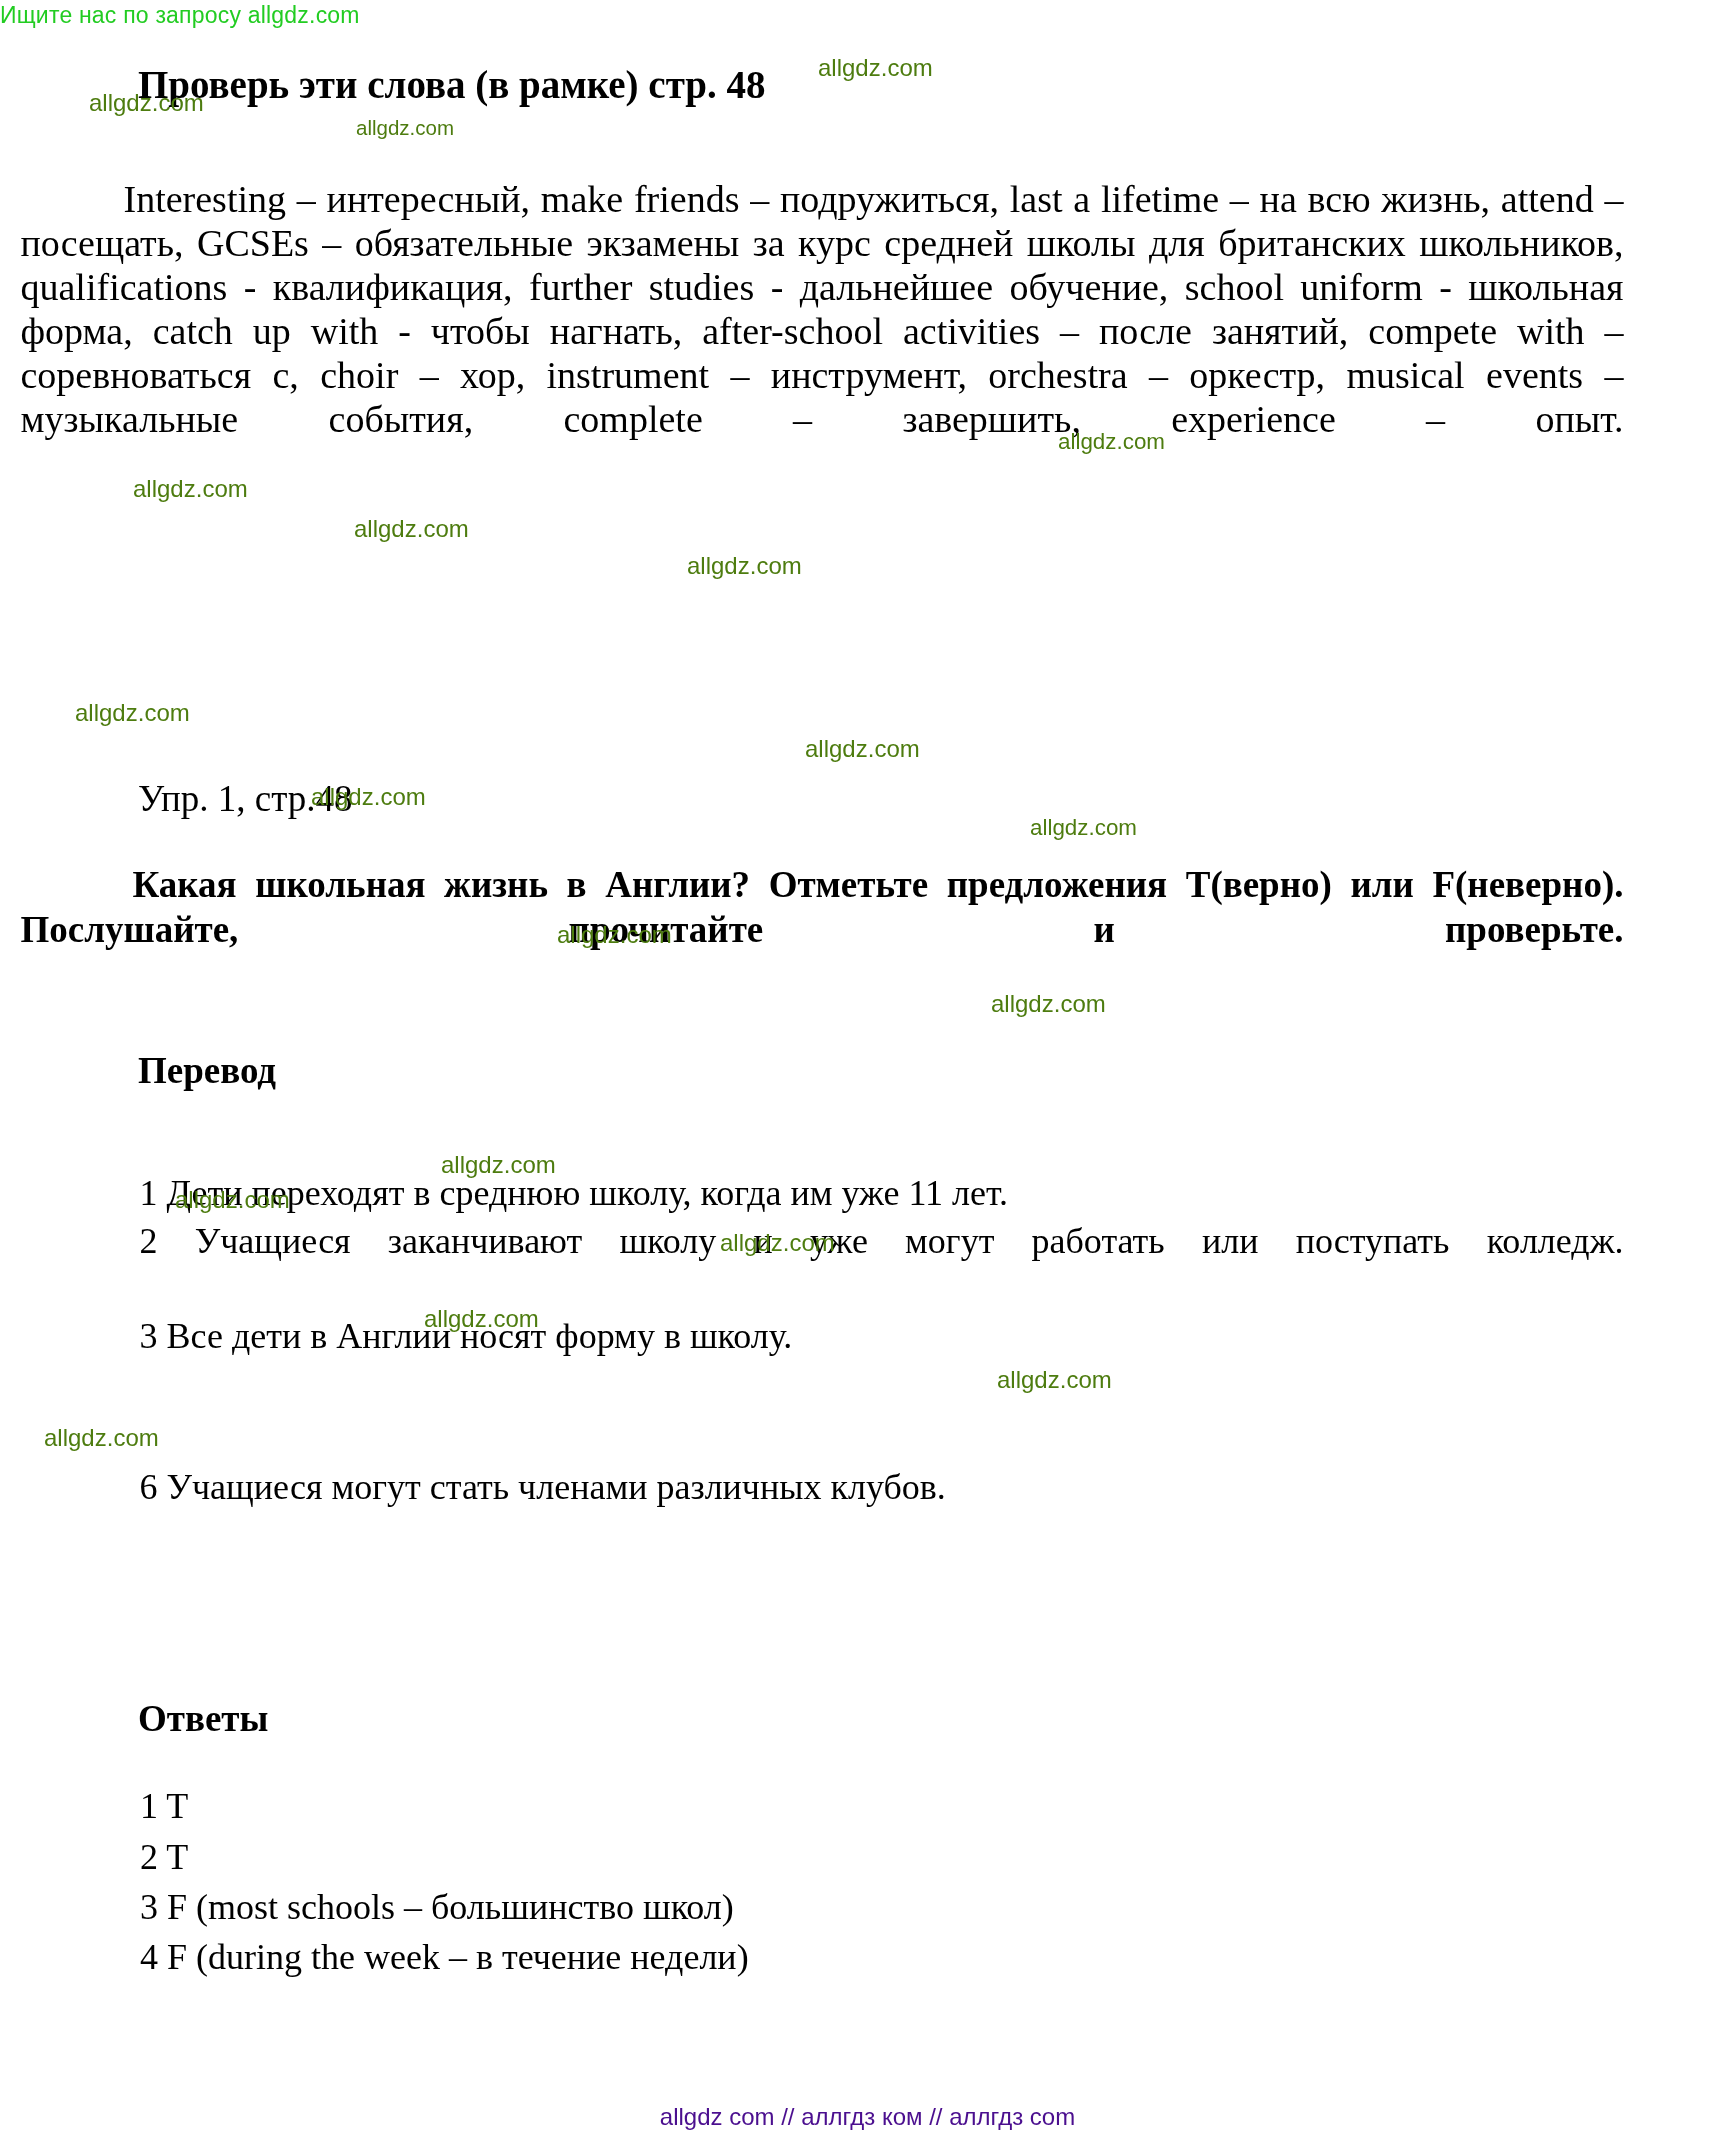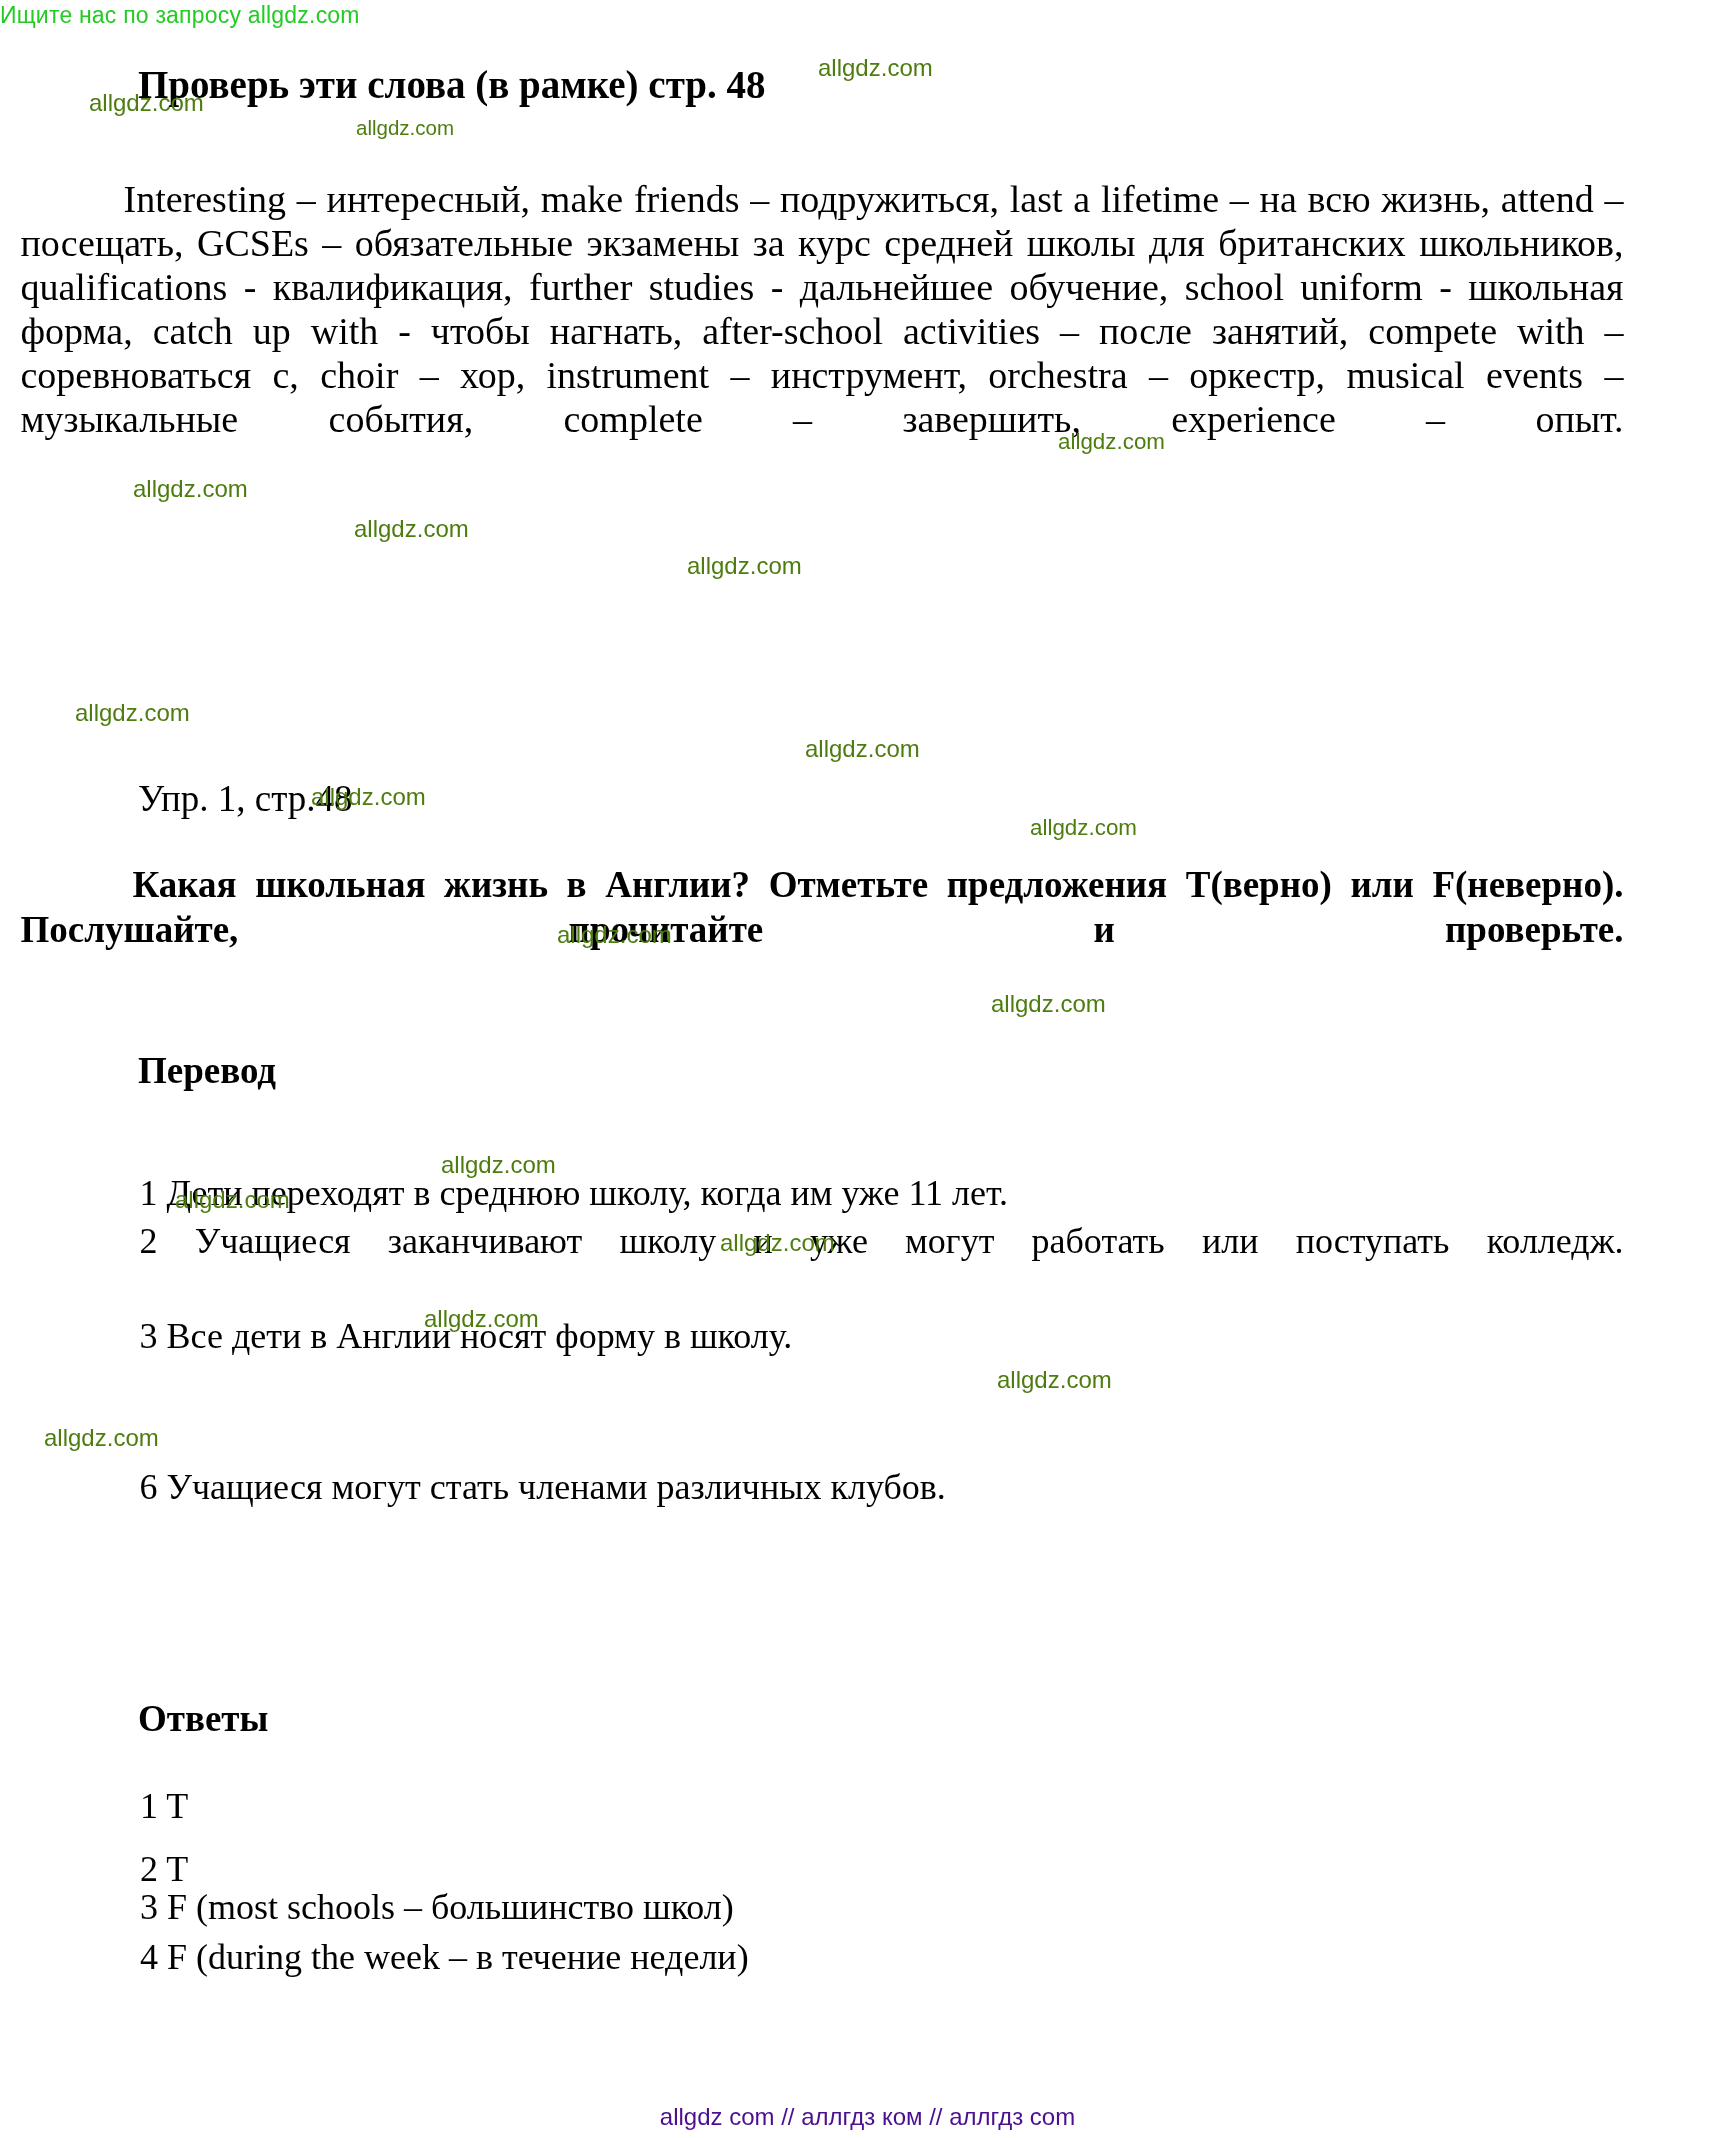--- a/index.html
+++ b/index.html
@@ -128,21 +128,21 @@
   .s6 { top: 1467px; }
 
   
   .ans {
     position: absolute;
     left: 140px;
     font-size: 36px;
     white-space: nowrap;
   }
   .a1 { top: 1785px; }
-  .a2 { top: 1836px; margin-top: 12px; }
+  .a2 { top: 1836px; }
   .a3 { top: 1886px; }
   .a4 { top: 1936px; }
 
   
   .wm {
     position: absolute;
     font-family: "Liberation Sans", "DejaVu Sans", sans-serif;
     color: #4d7c0f;
     white-space: nowrap;
     pointer-events: none;

